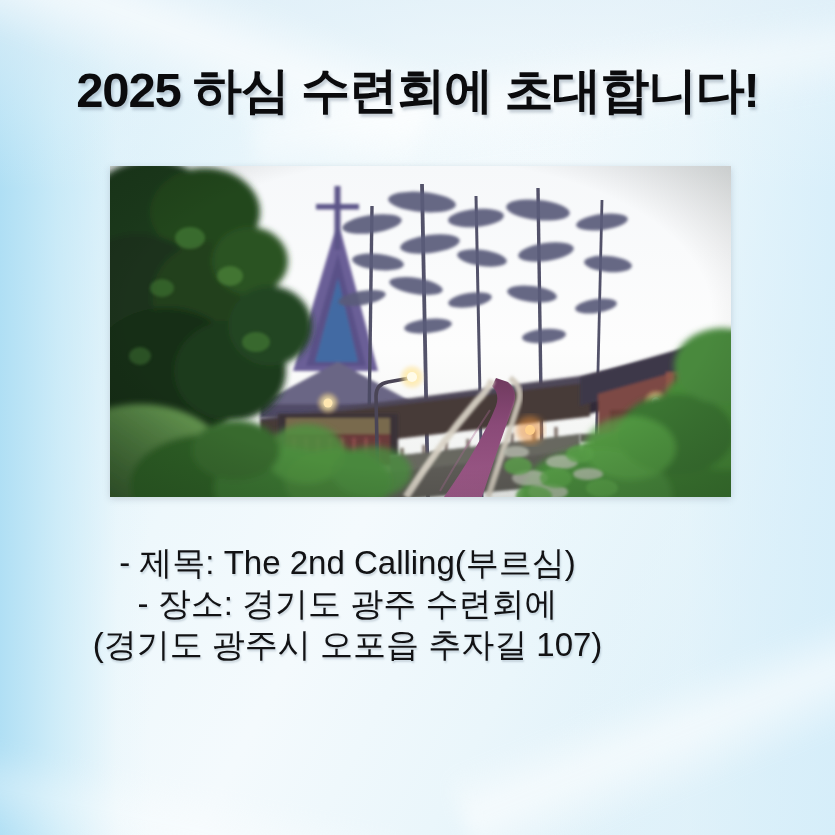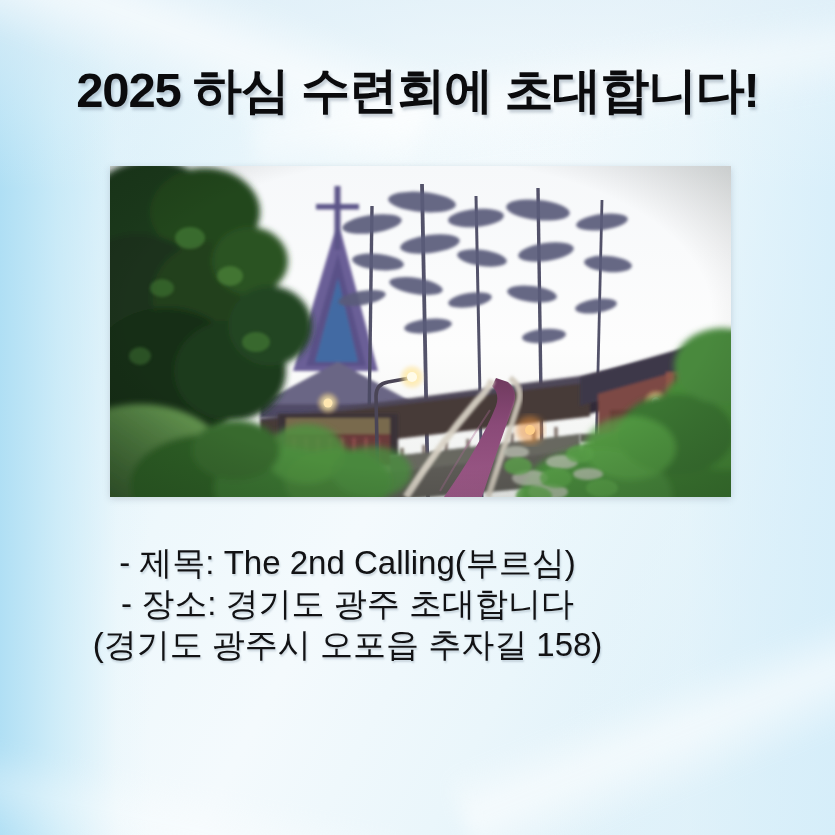--- a/index.html
+++ b/index.html
@@ -395,17 +395,17 @@
       <radialGradient id="vig" cx="50%" cy="45%" r="78%">
         <stop offset="60%" stop-color="#000" stop-opacity="0"></stop>
         <stop offset="100%" stop-color="#0b1a0b" stop-opacity="0.28"></stop>
       </radialGradient>
       <rect x="0" y="0" width="621" height="331" fill="url(#vig)"></rect>
     </svg>
   </div>
 
   <div class="details">
     <div class="line">- 제목: The 2nd Calling(부르심)</div>
-    <div class="line">- 장소: 경기도 광주 초대합니다</div>
-    <div class="line">(경기도 광주시 오포읍 추자길 158)</div>
+    <div class="line">- 장소: 경기도 광주 수련회에</div>
+    <div class="line">(경기도 광주시 오포읍 추자길 107)</div>
   </div>
 
 </div>
 
 </body></html>

